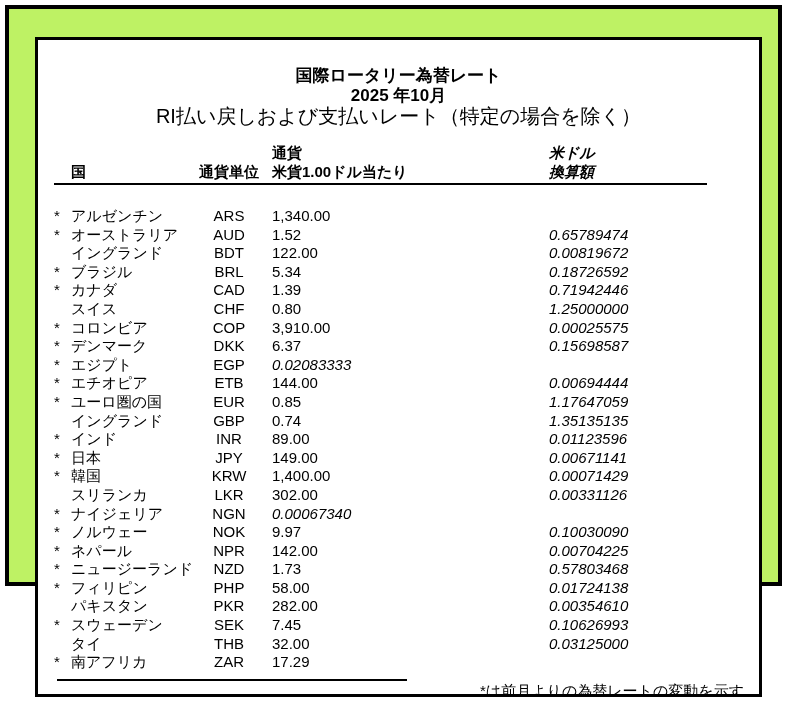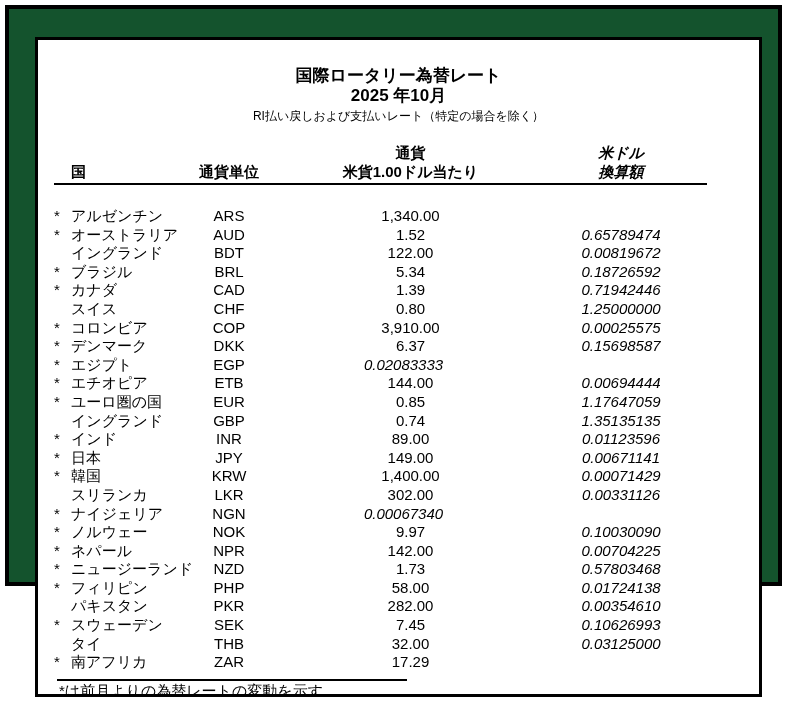--- a/index.html
+++ b/index.html
@@ -12,21 +12,21 @@
     color: #000;
   }
   .frame-outer {
     position: absolute;
     left: 5px;
     top: 5px;
     width: 777px;
     height: 581px;
     box-sizing: border-box;
     border: 4px solid #000000;
-    background: #14532d;
+    background: #bef264;
   }
   .page {
     position: absolute;
     left: 26px;
     top: 28px;
     width: 727px;
     height: 660px;
     box-sizing: border-box;
     border: 3px solid #000000;
     background: #ffffff;
@@ -35,21 +35,21 @@
   .title-block {
     padding-top: 26px;
     text-align: center;
   }
   .title-line1, .title-line2 {
     font-size: 17px;
     font-weight: bold;
     line-height: 20px;
   }
   .title-line3 {
-    font-size: 12px;
+    font-size: 20px;
     font-weight: normal;
     line-height: 20px;
   }
   .xtable {
     margin-left: 16px;
     width: 653px;
   }
   .hgrid, .trow {
     display: grid;
     grid-template-columns: 17px 115px 86px 277px 158px;
@@ -73,36 +73,37 @@
     margin-top: 22px;
   }
   .cell {
     font-size: 15px;
     line-height: 18.6px;
     white-space: nowrap;
     overflow: visible;
   }
   .al { text-align: left; }
   .ac { text-align: center; }
-  .ar { text-align: center; }
+  .ar { text-align: left; }
   .pad-r { padding-right: 14px; font-style: italic; }
   .footer-block {
     margin-top: 7px;
   }
   .footer-rule {
     margin-left: 19px;
     width: 350px;
     border-top: 2px solid #000;
   }
   .footnote {
     margin-left: 21px;
     margin-top: 1px;
     font-size: 15px;
     line-height: 18px;
     white-space: nowrap;
+    text-align: right;
   }
 </style>
 </head>
 <body>
 
 <div class="frame-outer">
   <div class="page">
 
     <div class="title-block">
       <div class="title-line1">国際ロータリー為替レート</div>

